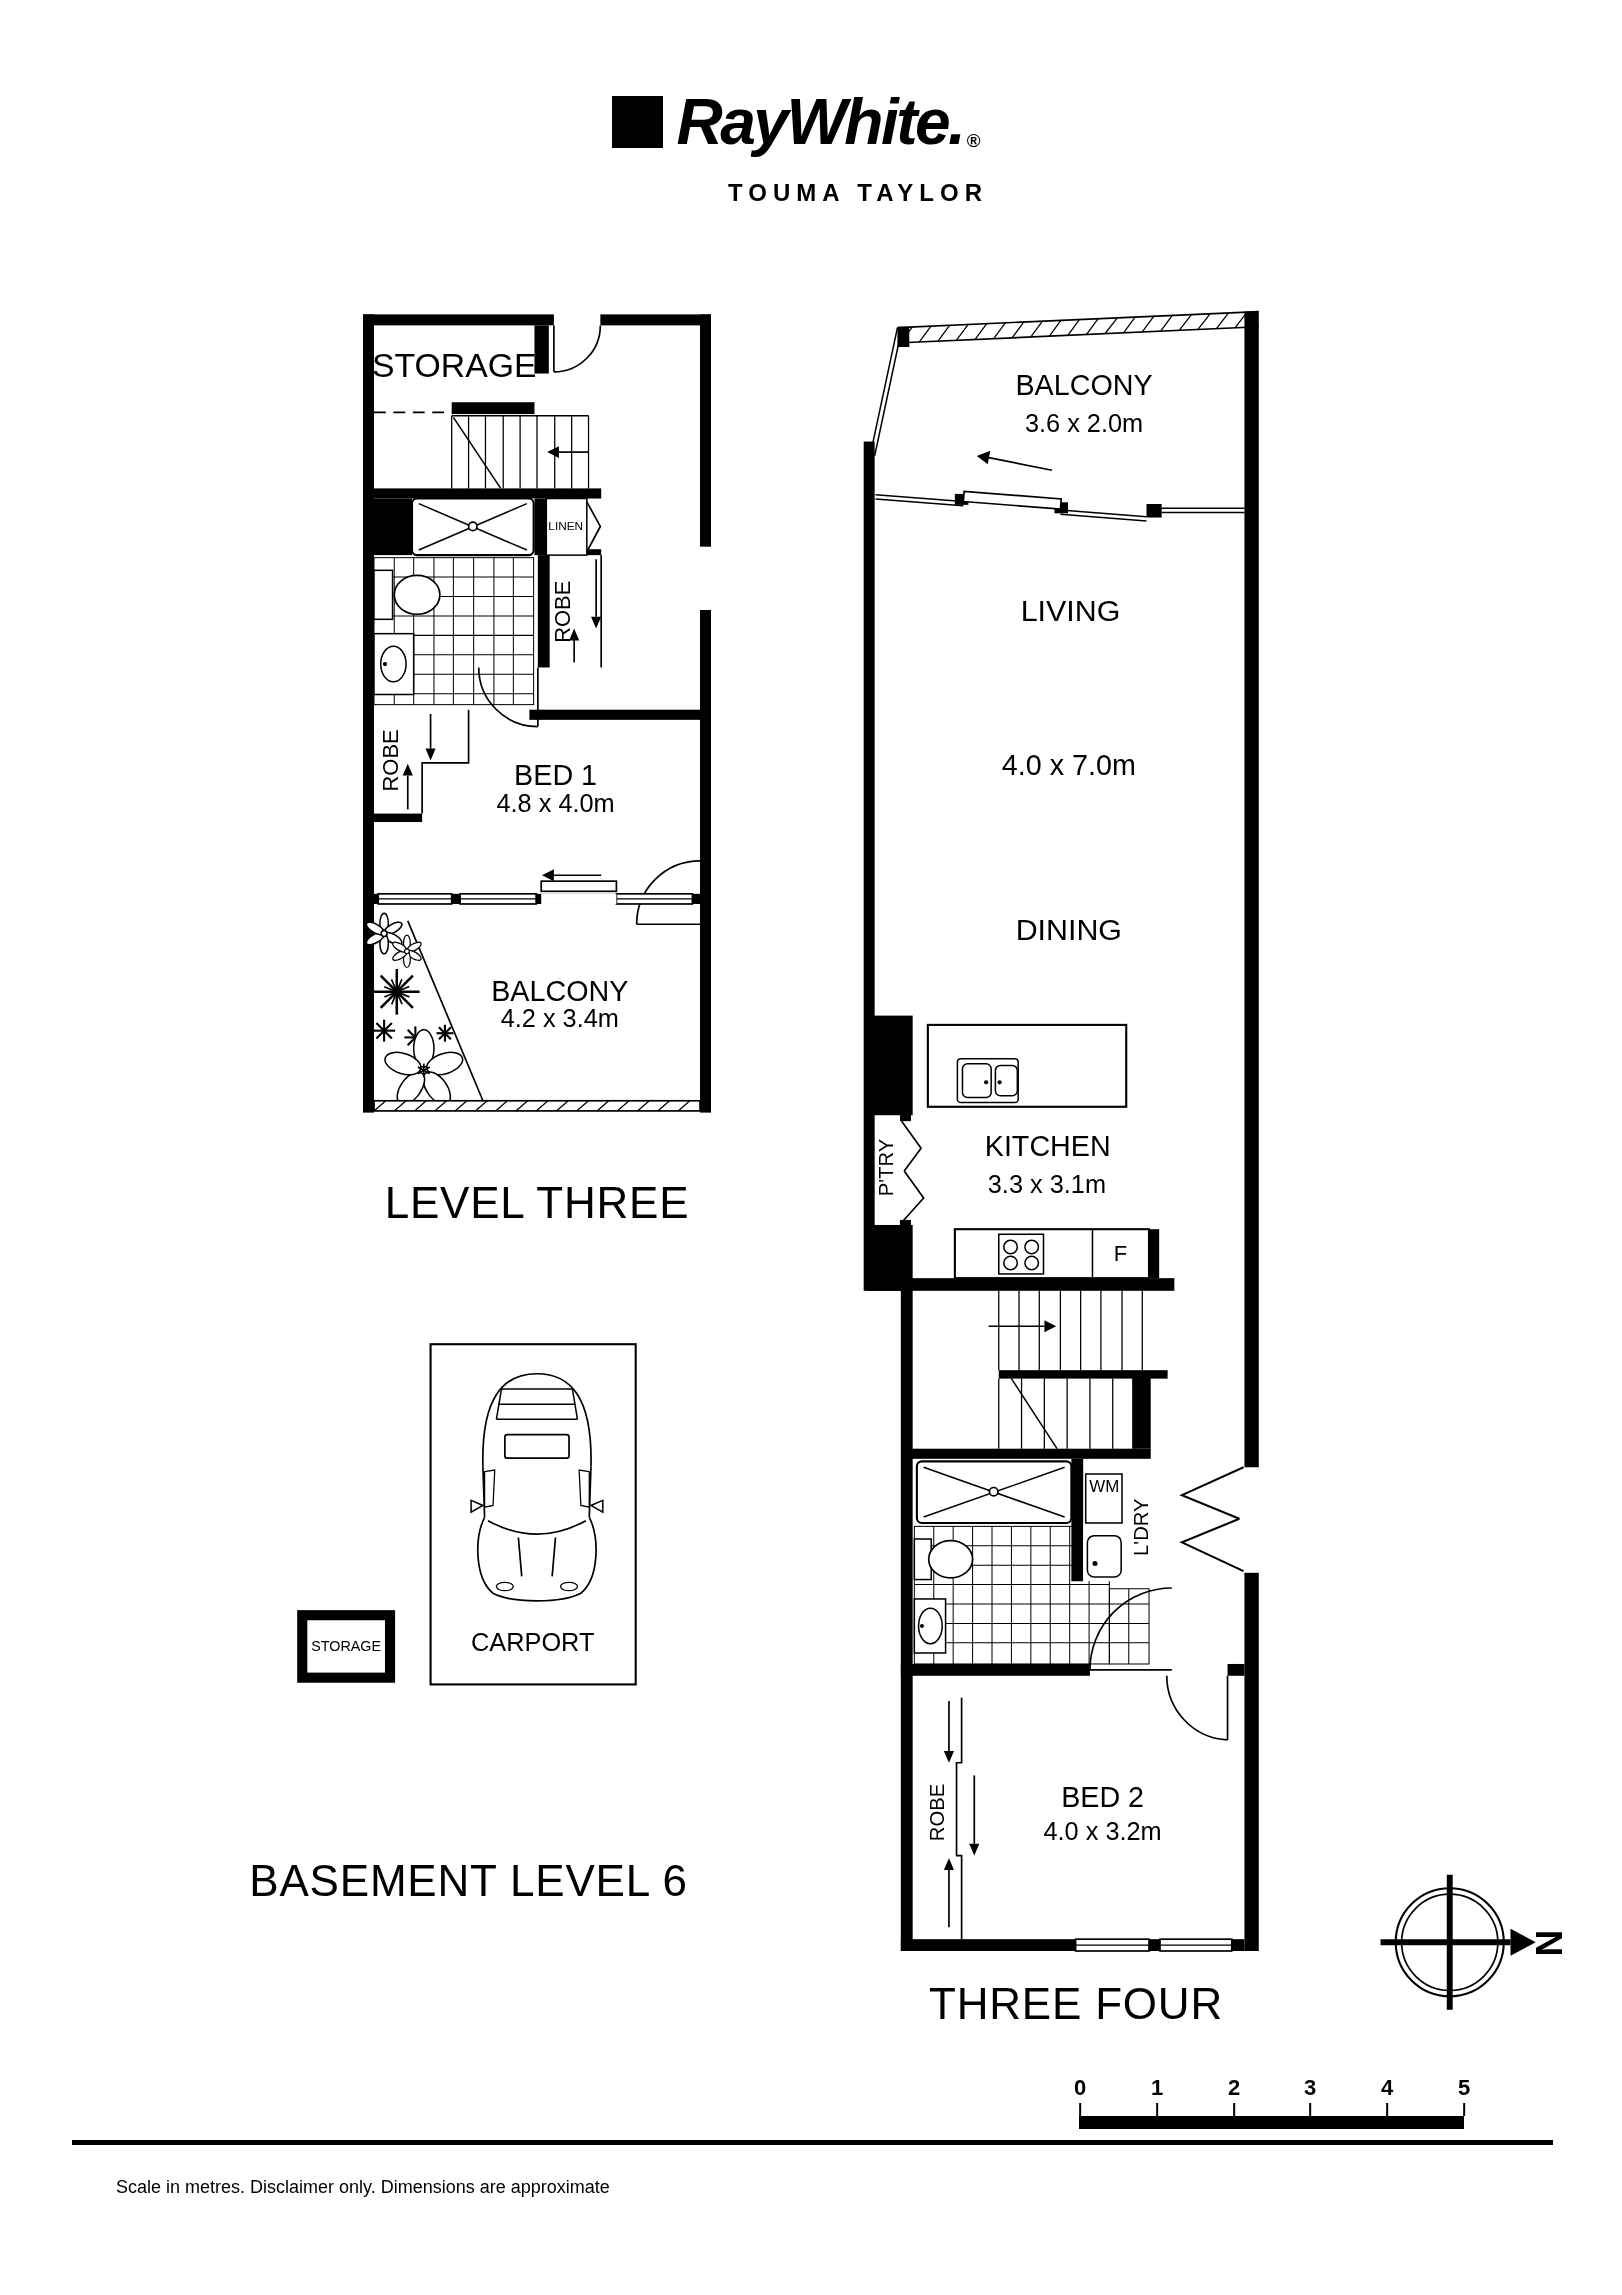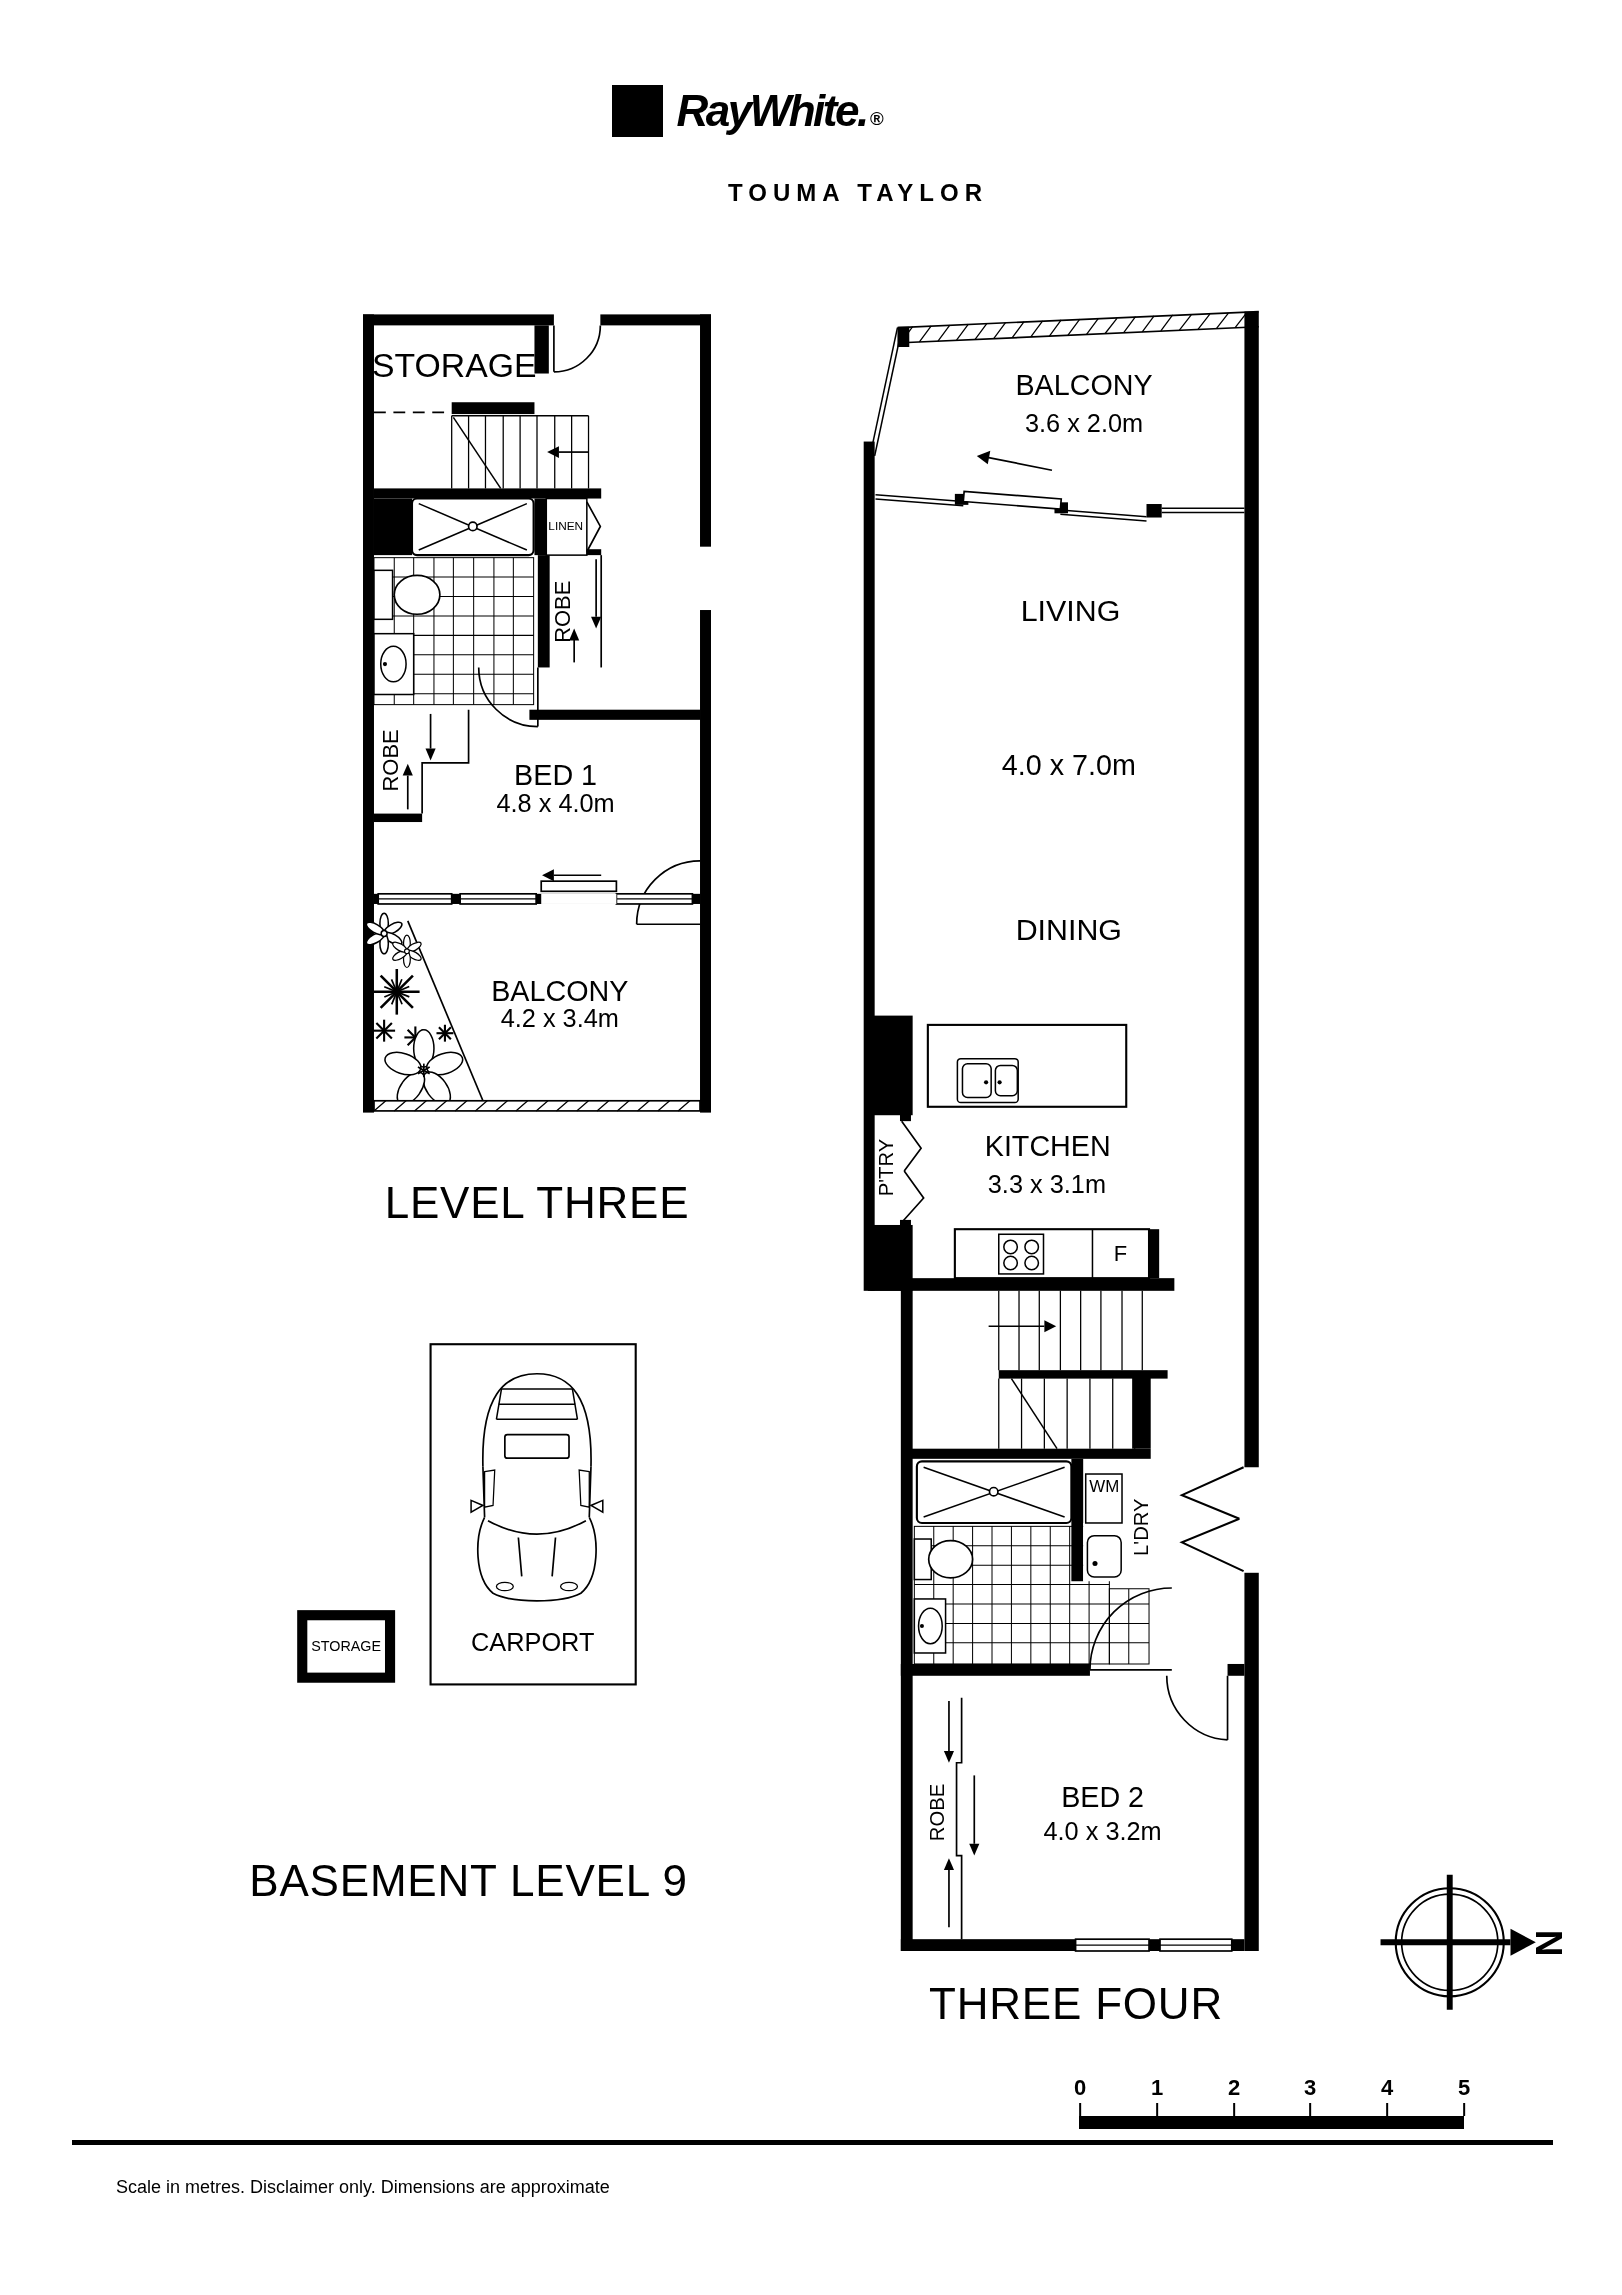--- a/index.html
+++ b/index.html
@@ -15,21 +15,21 @@
   .ln25{stroke:#000;fill:none;stroke-width:2.5;}
   .wf{fill:#fff;stroke:#000;stroke-width:2;}
   .wf18{fill:#fff;stroke:#000;stroke-width:1.8;}
   .wf25{fill:#fff;stroke:#000;stroke-width:2.5;}
   .blk{fill:#000;}
   text{fill:#000;font-family:"Liberation Sans",sans-serif;}
   .t{text-anchor:middle;dominant-baseline:central;}
   
   .logo-row{position:absolute;left:612px;top:85px;display:flex;align-items:center;}
   .logo-square{width:51px;height:52px;background:#000;margin-right:13.5px;}
-  .brand{font-size:44px;font-weight:800;font-style:italic;letter-spacing:-2.5px;white-space:nowrap;}
+  .brand{font-size:64px;font-weight:800;font-style:italic;letter-spacing:-2.5px;white-space:nowrap;}
   .reg{font-size:18.6px;font-weight:700;align-self:flex-end;margin:0 0 6.8px 3.4px;font-style:normal;}
   .office{position:absolute;left:612px;top:179px;width:376px;text-align:right;
           font-size:24px;font-weight:700;letter-spacing:6px;}
   
   .lvl{position:absolute;text-align:center;font-size:44px;letter-spacing:0.8px;}
   
   .scale{position:absolute;left:1065px;top:2075px;width:414px;height:59px;}
   .scale .num{position:absolute;top:0;transform:translateX(-50%);font-size:22px;font-weight:700;}
   .scale .tick{position:absolute;top:28px;width:1.7px;height:12.7px;background:#000;transform:translateX(-50%);}
   .scale .bar{position:absolute;left:14.4px;top:41px;width:385px;height:12.7px;background:#000;}
@@ -389,21 +389,21 @@
       <ellipse class="ln15" cx="-38" cy="254" rx="10" ry="5"></ellipse>
       <ellipse class="ln15" cx="38" cy="254" rx="10" ry="5"></ellipse>
     </g>
     <text class="t" x="291" y="358" font-size="30">CARPORT</text>
     <g>
       <rect class="blk" x="12" y="320" width="116" height="86"></rect>
       <rect x="24" y="332" width="92" height="62" fill="#fff"></rect>
       <text class="t" x="70" y="363" font-size="17">STORAGE</text>
     </g>
   </svg>
-  <div class="lvl" style="left:194px;top:1856px;width:549px">BASEMENT LEVEL 9</div>
+  <div class="lvl" style="left:194px;top:1856px;width:549px">BASEMENT LEVEL 6</div>
 
   <svg style="left:1378px;top:1872px" width="211" height="144" viewBox="0 0 250 170">
     <circle class="ln25" cx="85" cy="83" r="64"></circle>
     <circle class="ln" cx="85" cy="83" r="57"></circle>
     <line x1="85" y1="3" x2="85" y2="163" stroke="#000" stroke-width="7"></line>
     <line x1="3" y1="83" x2="157" y2="83" stroke="#000" stroke-width="7"></line>
     <polygon class="blk" points="157,67 157,99 187,83"></polygon>
     <text class="t" font-size="44" font-weight="bold" transform="translate(203,84) rotate(90)">N</text>
   </svg>
 

